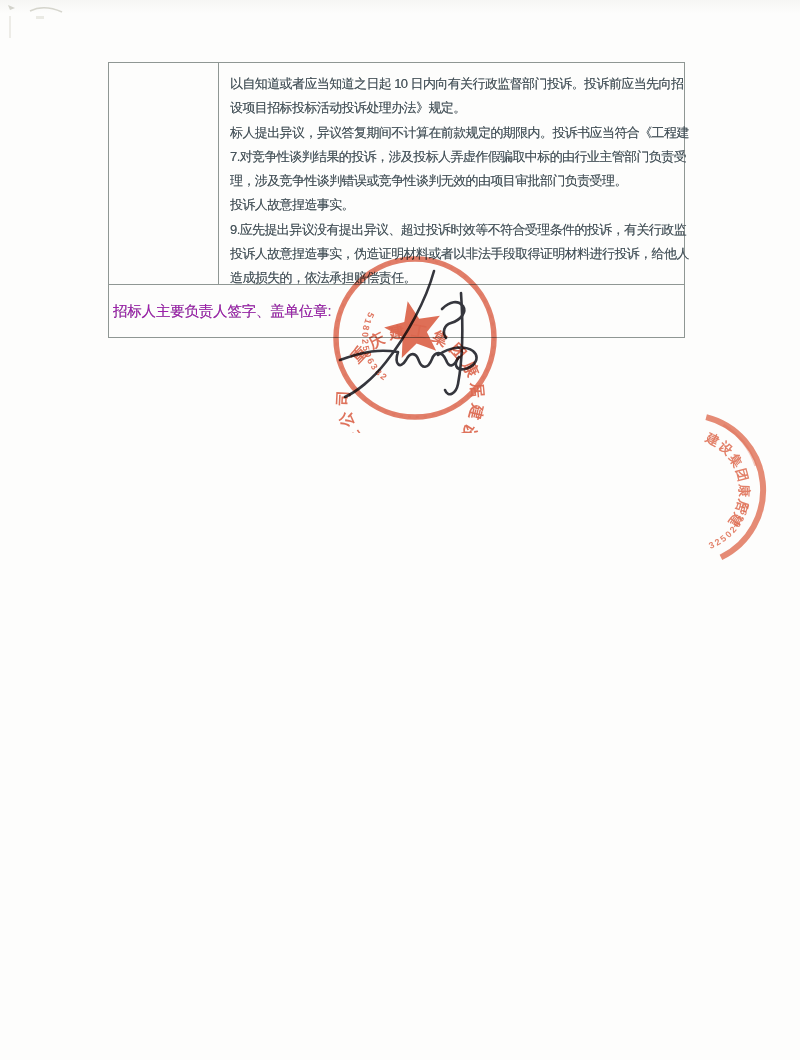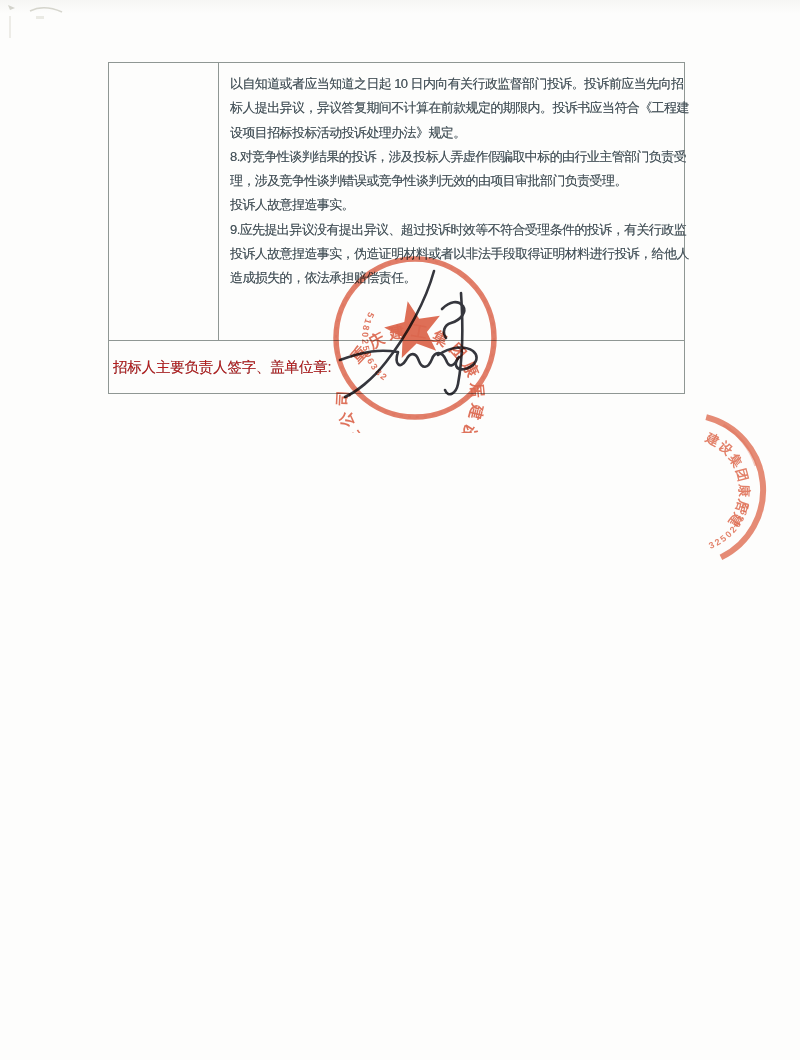--- a/index.html
+++ b/index.html
@@ -11,21 +11,21 @@
   }
   
   .page::before{
     content:"";position:absolute;left:0;top:0;right:0;height:14px;
     background:linear-gradient(#f1f1ee, rgba(255,255,255,0));
     opacity:.55;pointer-events:none;
   }
   .scan-artifacts{position:absolute;left:0;top:0;width:120px;height:80px;}
   
   .tbl{
-    position:absolute;left:108px;top:62px;width:577px;height:332px;
+    position:absolute;left:108px;top:62px;width:577px;height:276px;
     border:1px solid #8f9794;box-sizing:border-box;
   }
   .row1{
     position:absolute;left:0;right:0;top:0;bottom:52px;
     border-bottom:1px solid #8f9794;
   }
   .cell-left{
     position:absolute;left:0;top:0;bottom:0;width:109px;
     border-right:1px solid #8f9794;
   }
@@ -36,21 +36,21 @@
   .bline{
     font-size:13px;line-height:24.3px;letter-spacing:-0.6px;
     white-space:nowrap;color:#46535a;
     text-shadow:0 0 .6px rgba(70,83,90,.65);
   }
   .row2{
     position:absolute;left:0;right:0;bottom:0;height:52px;
     display:flex;align-items:center;padding-left:4px;box-sizing:border-box;
   }
   .row2-label{
-    font-size:14.5px;letter-spacing:-0.2px;color:#b91c1c;
+    font-size:14.5px;letter-spacing:-0.2px;color:#a21caf;
     text-shadow:0 0 .6px rgba(70,83,90,.65);white-space:nowrap;
   }
   
   .main-seal{
     position:absolute;left:325px;top:248px;width:185px;height:185px;
     mix-blend-mode:multiply;filter:blur(.35px);opacity:.88;
   }
   .signature{
     position:absolute;left:320px;top:252px;width:180px;height:160px;
     mix-blend-mode:multiply;opacity:.92;
@@ -71,23 +71,23 @@
     <path d="M30,11 q 14,-7 32,1" stroke="#c2c2b6" stroke-width="1.6" fill="none" opacity=".65"></path>
     <rect x="9" y="16" width="2" height="22" fill="#dddcd2" opacity=".5"></rect>
     <rect x="36" y="16" width="8" height="3" fill="#d8d7cc" opacity=".5"></rect>
   </svg>
 
   <div class="tbl">
     <div class="row1">
       <div class="cell-left"></div>
       <div class="cell-body">
         <div class="bline">以自知道或者应当知道之日起 10 日内向有关行政监督部门投诉。投诉前应当先向招</div>
+        <div class="bline">设项目招标投标活动投诉处理办法》规定。</div>
         <div class="bline">标人提出异议，异议答复期间不计算在前款规定的期限内。投诉书应当符合《工程建</div>
-        <div class="bline">设项目招标投标活动投诉处理办法》规定。</div>
-        <div class="bline">8.对竞争性谈判结果的投诉，涉及投标人弄虚作假骗取中标的由行业主管部门负责受</div>
+        <div class="bline">7.对竞争性谈判结果的投诉，涉及投标人弄虚作假骗取中标的由行业主管部门负责受</div>
         <div class="bline">理，涉及竞争性谈判错误或竞争性谈判无效的由项目审批部门负责受理。</div>
         <div class="bline">投诉人故意捏造事实。</div>
         <div class="bline">9.应先提出异议没有提出异议、超过投诉时效等不符合受理条件的投诉，有关行政监</div>
         <div class="bline">投诉人故意捏造事实，伪造证明材料或者以非法手段取得证明材料进行投诉，给他人</div>
         <div class="bline">造成损失的，依法承担赔偿责任。</div>
       </div>
     </div>
     <div class="row2">
       <span class="row2-label">招标人主要负责人签字、盖单位章:</span>
     </div>

